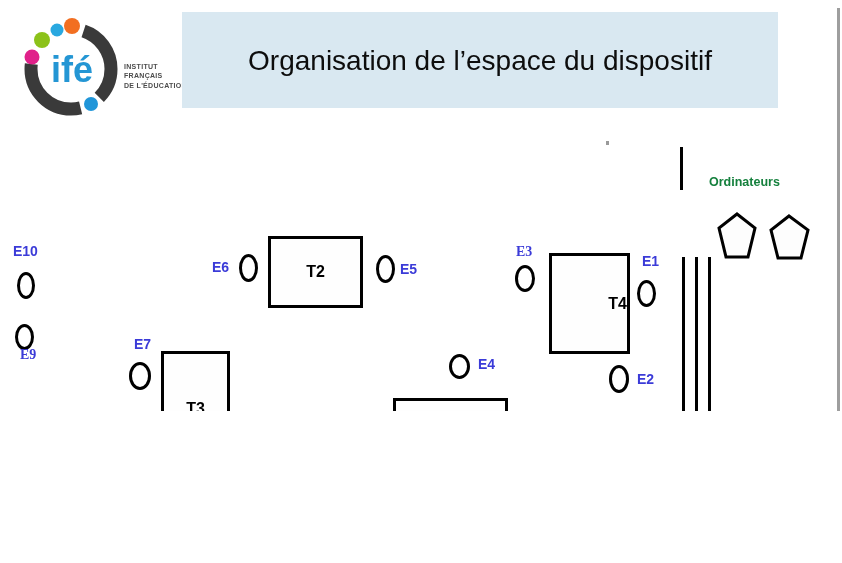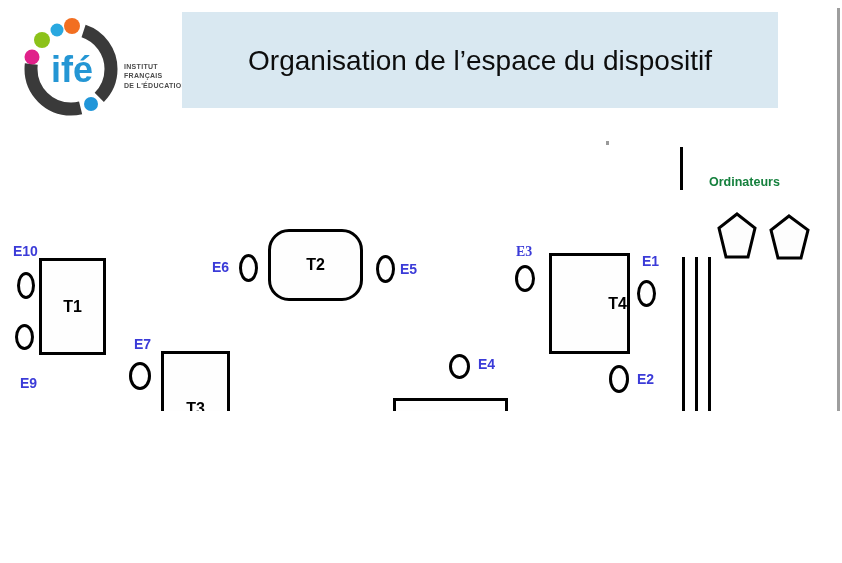--- a/index.html
+++ b/index.html
@@ -95,24 +95,21 @@
   <div class="vline" style="left:708px;top:257px;height:232px;"></div>
 
   <div class="computers-label">Ordinateurs</div>
   <svg class="pentagon" style="left:716px;top:211px;" width="42" height="50" viewBox="0 0 42 50">
     <polygon points="21,3 39,17 32,46 10,46 3,17" fill="#fdfdfd" stroke="#000" stroke-width="3"></polygon>
   </svg>
   <svg class="pentagon" style="left:768px;top:213px;" width="43" height="49" viewBox="0 0 43 49">
     <polygon points="21,3 40,17 33,45 10,45 3,17" fill="#fdfdfd" stroke="#000" stroke-width="3"></polygon>
   </svg>
 
-  <div class="table-rect" style="left:39px;top:258px;width:67px;height:97px;">
-    <span>T1</span>
-  </div>
-  <div class="table-rect" style="left:268px;top:229px;width:95px;height:72px;border-radius:21px;">
+  <div class="table-rect" style="left:268px;top:236px;width:95px;height:72px;">
     <span>T2</span>
   </div>
   <div class="table-rect" style="left:161px;top:351px;width:69px;height:115px;align-items:center;">
     <span>T3</span>
   </div>
   <div class="table-rect" style="left:549px;top:253px;width:81px;height:101px;justify-content:flex-end;">
     <span>T4</span>
   </div>
   <div class="table-rect" style="left:393px;top:398px;width:115px;height:72px;">
     <span>T5</span>
@@ -136,21 +133,21 @@
   <div class="seat-circle" style="left:239px;top:254px;width:19px;height:28px;"></div>
   <span class="seat-label" style="left:212px;top:260px;">E6</span>
 
   <div class="seat-circle" style="left:129px;top:362px;width:22px;height:28px;"></div>
   <span class="seat-label" style="left:134px;top:337px;">E7</span>
 
   <div class="seat-circle" style="left:129px;top:422px;width:22px;height:28px;"></div>
   <span class="seat-label" style="left:132px;top:464px;">E8</span>
 
   <div class="seat-circle" style="left:15px;top:324px;width:19px;height:26px;"></div>
-  <span class="seat-label" style="left:20px;top:376px;">E9</span>
+  <span class="seat-label" style="left:20px;top:348px;font-family:Liberation Serif, serif;">E9</span>
 
   <div class="seat-circle" style="left:17px;top:272px;width:18px;height:27px;"></div>
   <span class="seat-label" style="left:13px;top:244px;">E10</span>
 
   <div class="dash-h"></div>
   <div class="dash-v-left"></div>
   <div class="dash-v-right"></div>
 
   <div class="right-border"></div>
   <div class="bottom-bar"></div>

